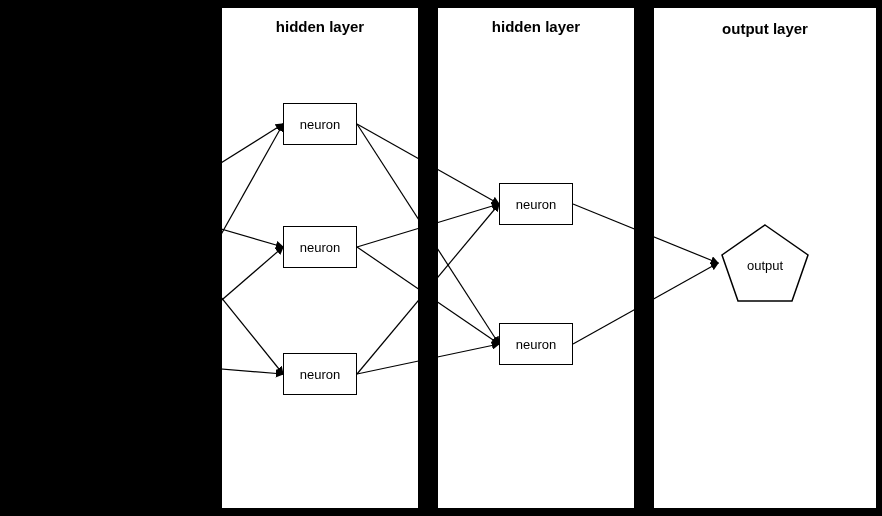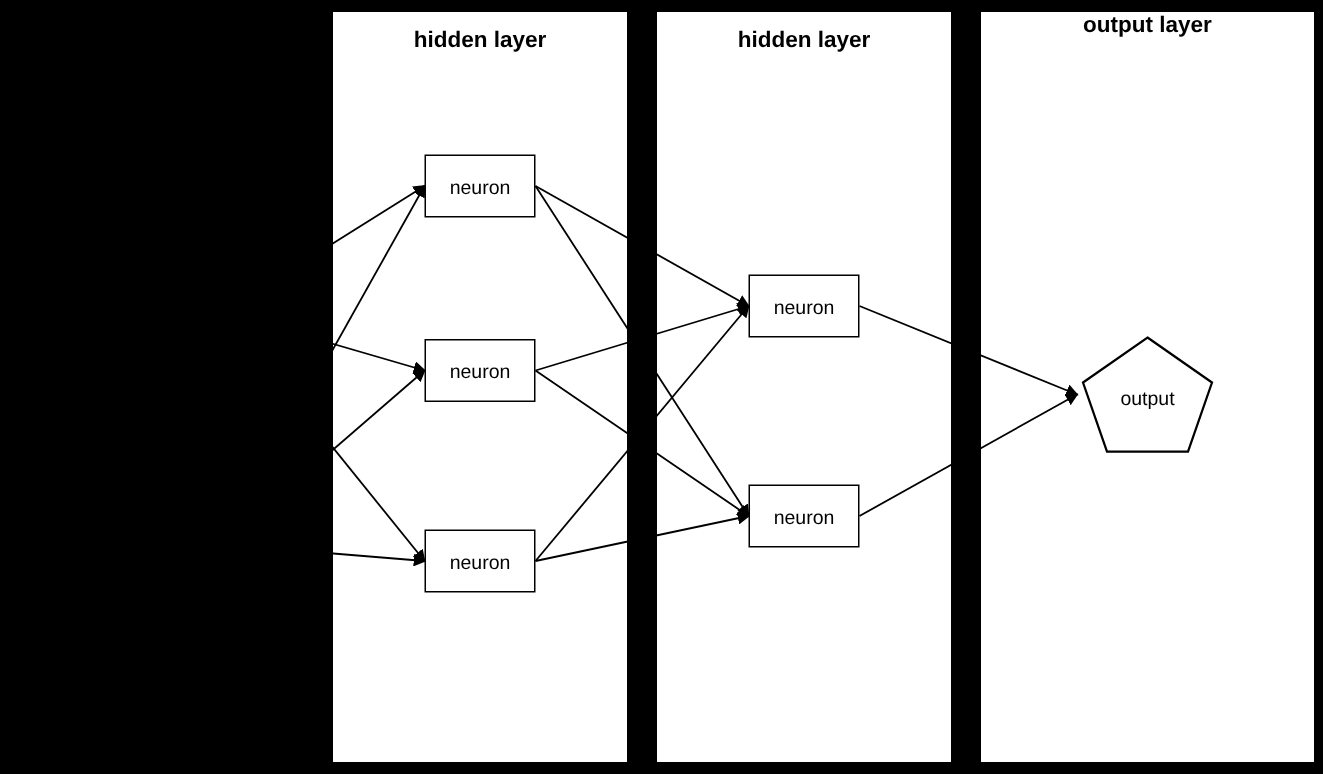--- a/index.html
+++ b/index.html
@@ -41,21 +41,21 @@
     <div style="position:absolute; left:50%; top:175px; transform:translateX(-50%); width:74px; height:42px; border:1.5px solid #000; display:flex; align-items:center; justify-content:center; font-size:13px; background:#fff;">
       <span>neuron</span>
     </div>
 
     <div style="position:absolute; left:50%; top:315px; transform:translateX(-50%); width:74px; height:42px; border:1.5px solid #000; display:flex; align-items:center; justify-content:center; font-size:13px; background:#fff;">
       <span>neuron</span>
     </div>
   </div>
 
   <div style="position:absolute; left:654px; top:8px; width:222px; bottom:8px; background:#fff;">
-    <div style="font-weight:bold; font-size:15px; text-align:center; padding-top:0;">output layer</div>
+    <div style="font-weight:bold; font-size:15px; text-align:center; padding-top:12px;">output layer</div>
 
     <div style="position:absolute; left:50%; top:215px; transform:translateX(-50%); width:90px; height:80px; display:flex; align-items:flex-start; justify-content:center;">
       <svg width="90" height="80" viewBox="0 0 90 80">
 
         <polygon points="45,2 88,32 72,78 18,78 2,32" fill="white" stroke="black" stroke-width="1.5"></polygon>
         <text x="45" y="47" text-anchor="middle" font-size="13" font-family="Arial">output</text>
       </svg>
     </div>
   </div>
 

